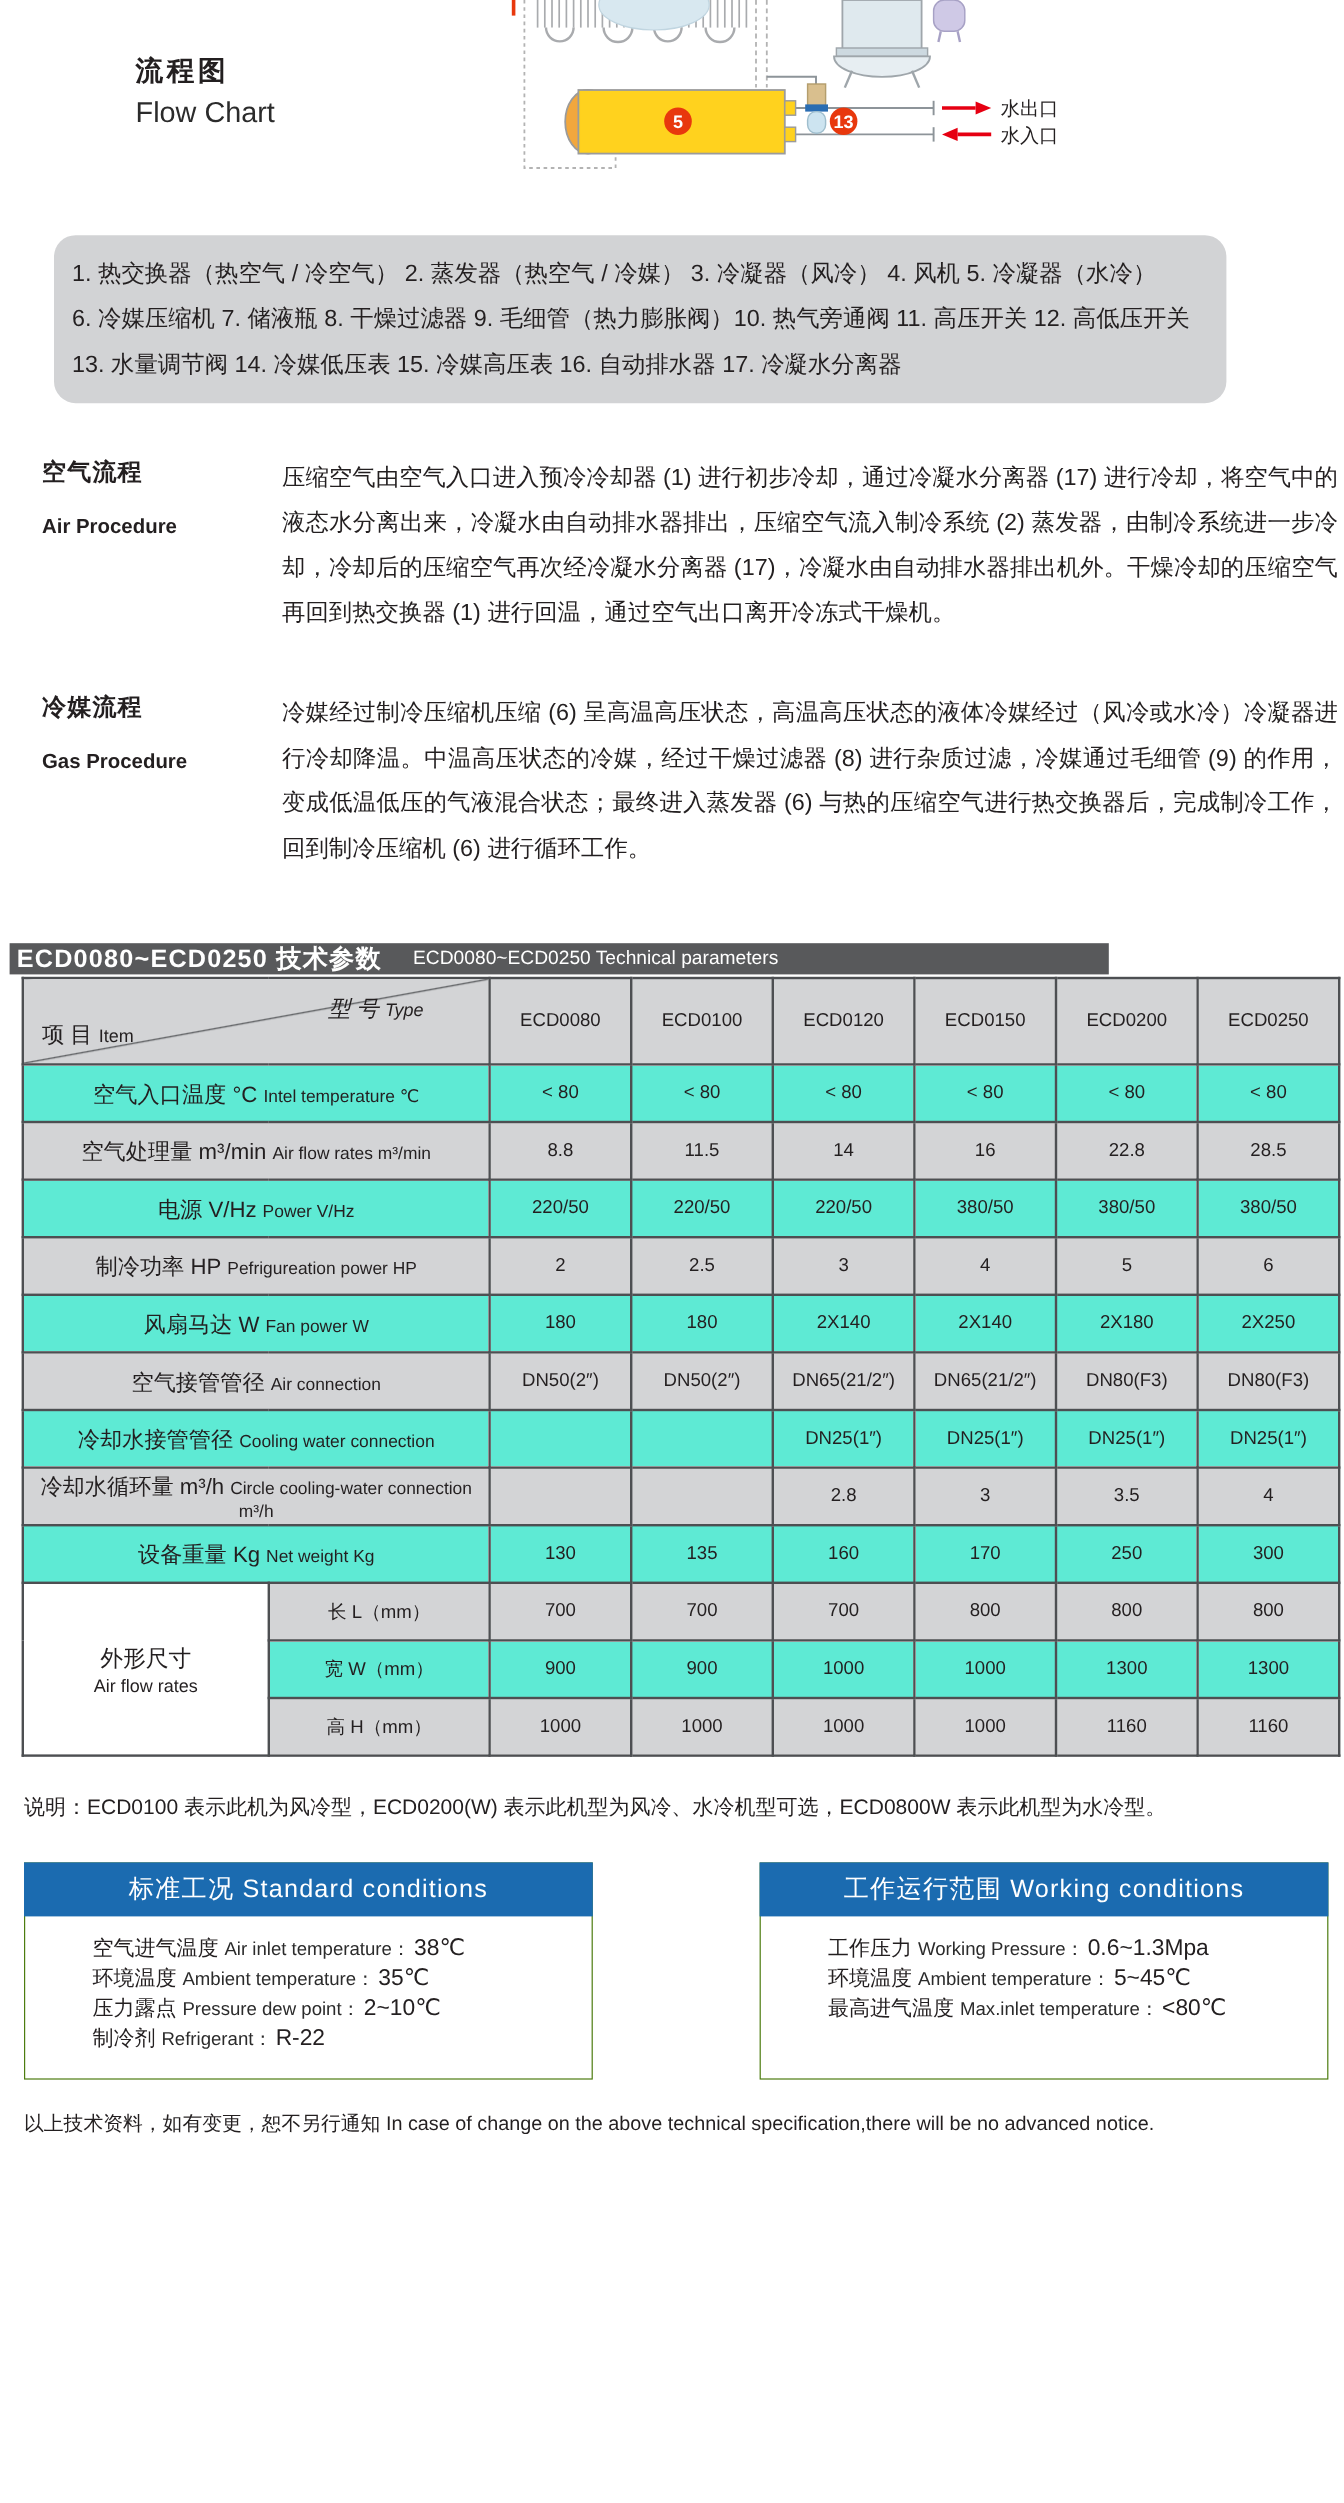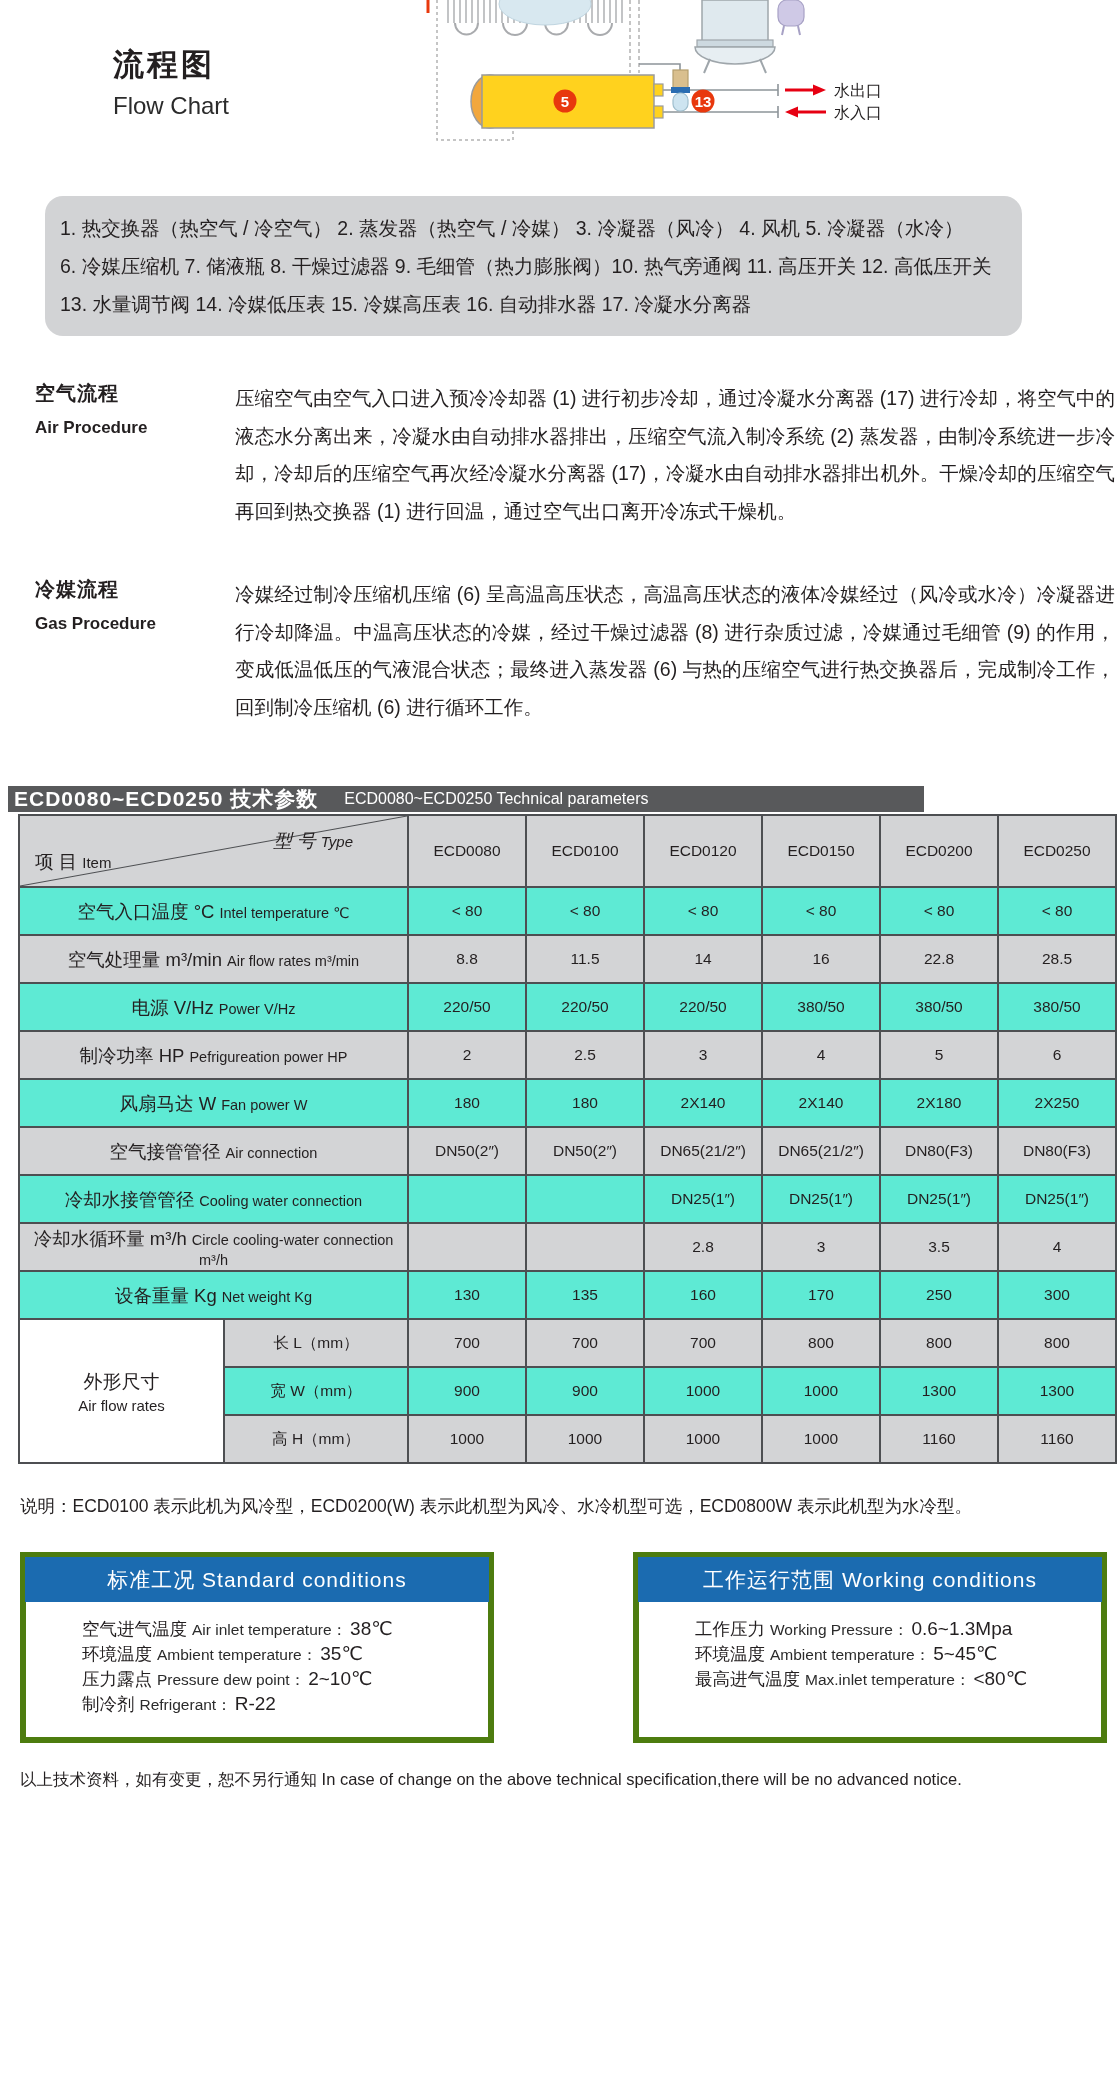--- a/index.html
+++ b/index.html
@@ -2,37 +2,37 @@
 <html><head>
 <meta charset="utf-8">
 <style>
   html,body{margin:0;padding:0;background:#fff;}
   .page{width:1120px;height:2086px;position:relative;background:#fff;overflow:hidden;
         font-family:"Liberation Sans","DejaVu Sans",sans-serif;color:#231f20;}
 
   
   .flow-header{position:relative;height:160px;}
   .flow-title{position:absolute;left:113px;top:44px;}
-  .flow-title .cn{font-size:31px;font-weight:bold;letter-spacing:3px;}
+  .flow-title .cn{font-size:23px;font-weight:bold;letter-spacing:3px;}
   .flow-title .en{font-size:24px;margin-top:6px;color:#2b2b2b;}
   .flow-svg{position:absolute;left:410px;top:0;}
 
   
   .legend{margin:36px 18px 0 45px;width:977px;box-sizing:border-box;
           background:#d2d3d5;border-radius:18px;padding:13px 15px 13px 15px;}
   .legend p{margin:0;font-size:19.5px;line-height:38px;white-space:nowrap;}
 
   
   .proc{display:flex;padding-left:35px;}
   .proc-air{margin-top:44px;}
   .proc-gas{margin-top:46px;}
   .proc-install{margin-top:38px;}
   .proc-head{width:200px;flex:0 0 200px;}
   .proc-head .cn{font-size:20px;font-weight:bold;letter-spacing:1px;}
-  .proc-head .en{font-size:17px;font-weight:bold;margin-top:10px;line-height:22px;}
+  .proc-head .en{font-size:17px;font-weight:bold;margin-top:21px;line-height:22px;}
   .proc-body{width:880px;}
   .proc-body p{margin:0;font-size:19.5px;line-height:37.5px;text-align:justify;}
 
   
   .tbl-title{margin:60px 0 2px 8px;width:916px;height:26px;background:#58595b;color:#fff;
              display:flex;align-items:center;box-sizing:border-box;padding-left:6px;}
   .tbl-title .cn{font-size:21px;font-weight:bold;letter-spacing:1px;}
   .tbl-title .en{font-size:16px;margin-left:26px;}
 
   
@@ -54,21 +54,21 @@
   td.corner .item-l .en{font-size:15px;}
   td.model{font-size:16px;}
   td.dimlabel{background:#fff;text-align:left;padding-left:13px;}
   td.dimlabel .cn{font-size:19px;}
   td.dimlabel .en{font-size:15px;margin-top:2px;}
   td.sub{font-size:17px;}
 
   
   .note{margin:30px 0 0 20px;font-size:17.5px;}
   .boxes{display:flex;justify-content:space-between;margin:34px 13px 0 20px;}
-  .cond-box{width:474px;border:6px solid #4d7c0f;box-sizing:border-box;background:#fff;}
+  .cond-box{width:474px;border:1px solid #4d7c0f;box-sizing:border-box;background:#fff;}
   .cond-head{height:45px;line-height:45px;background:#1b6bb0;color:#fff;text-align:center;
              font-size:21px;letter-spacing:1px;margin:-1px -1px 0 -1px;}
   .cond-body{padding:15px 10px 20px 56px;}
   .cline{line-height:24px;white-space:nowrap;}
   .cline .cn{font-size:17.5px;font-family:Liberation Mono, monospace;}
   .cline .en{font-size:15.5px;margin-left:5px;color:#2b2b2b;}
   .cline .val{font-size:19px;margin-left:3px;}
   .footer{margin:26px 0 0 20px;font-size:16.5px;}
 </style>
 </head>

